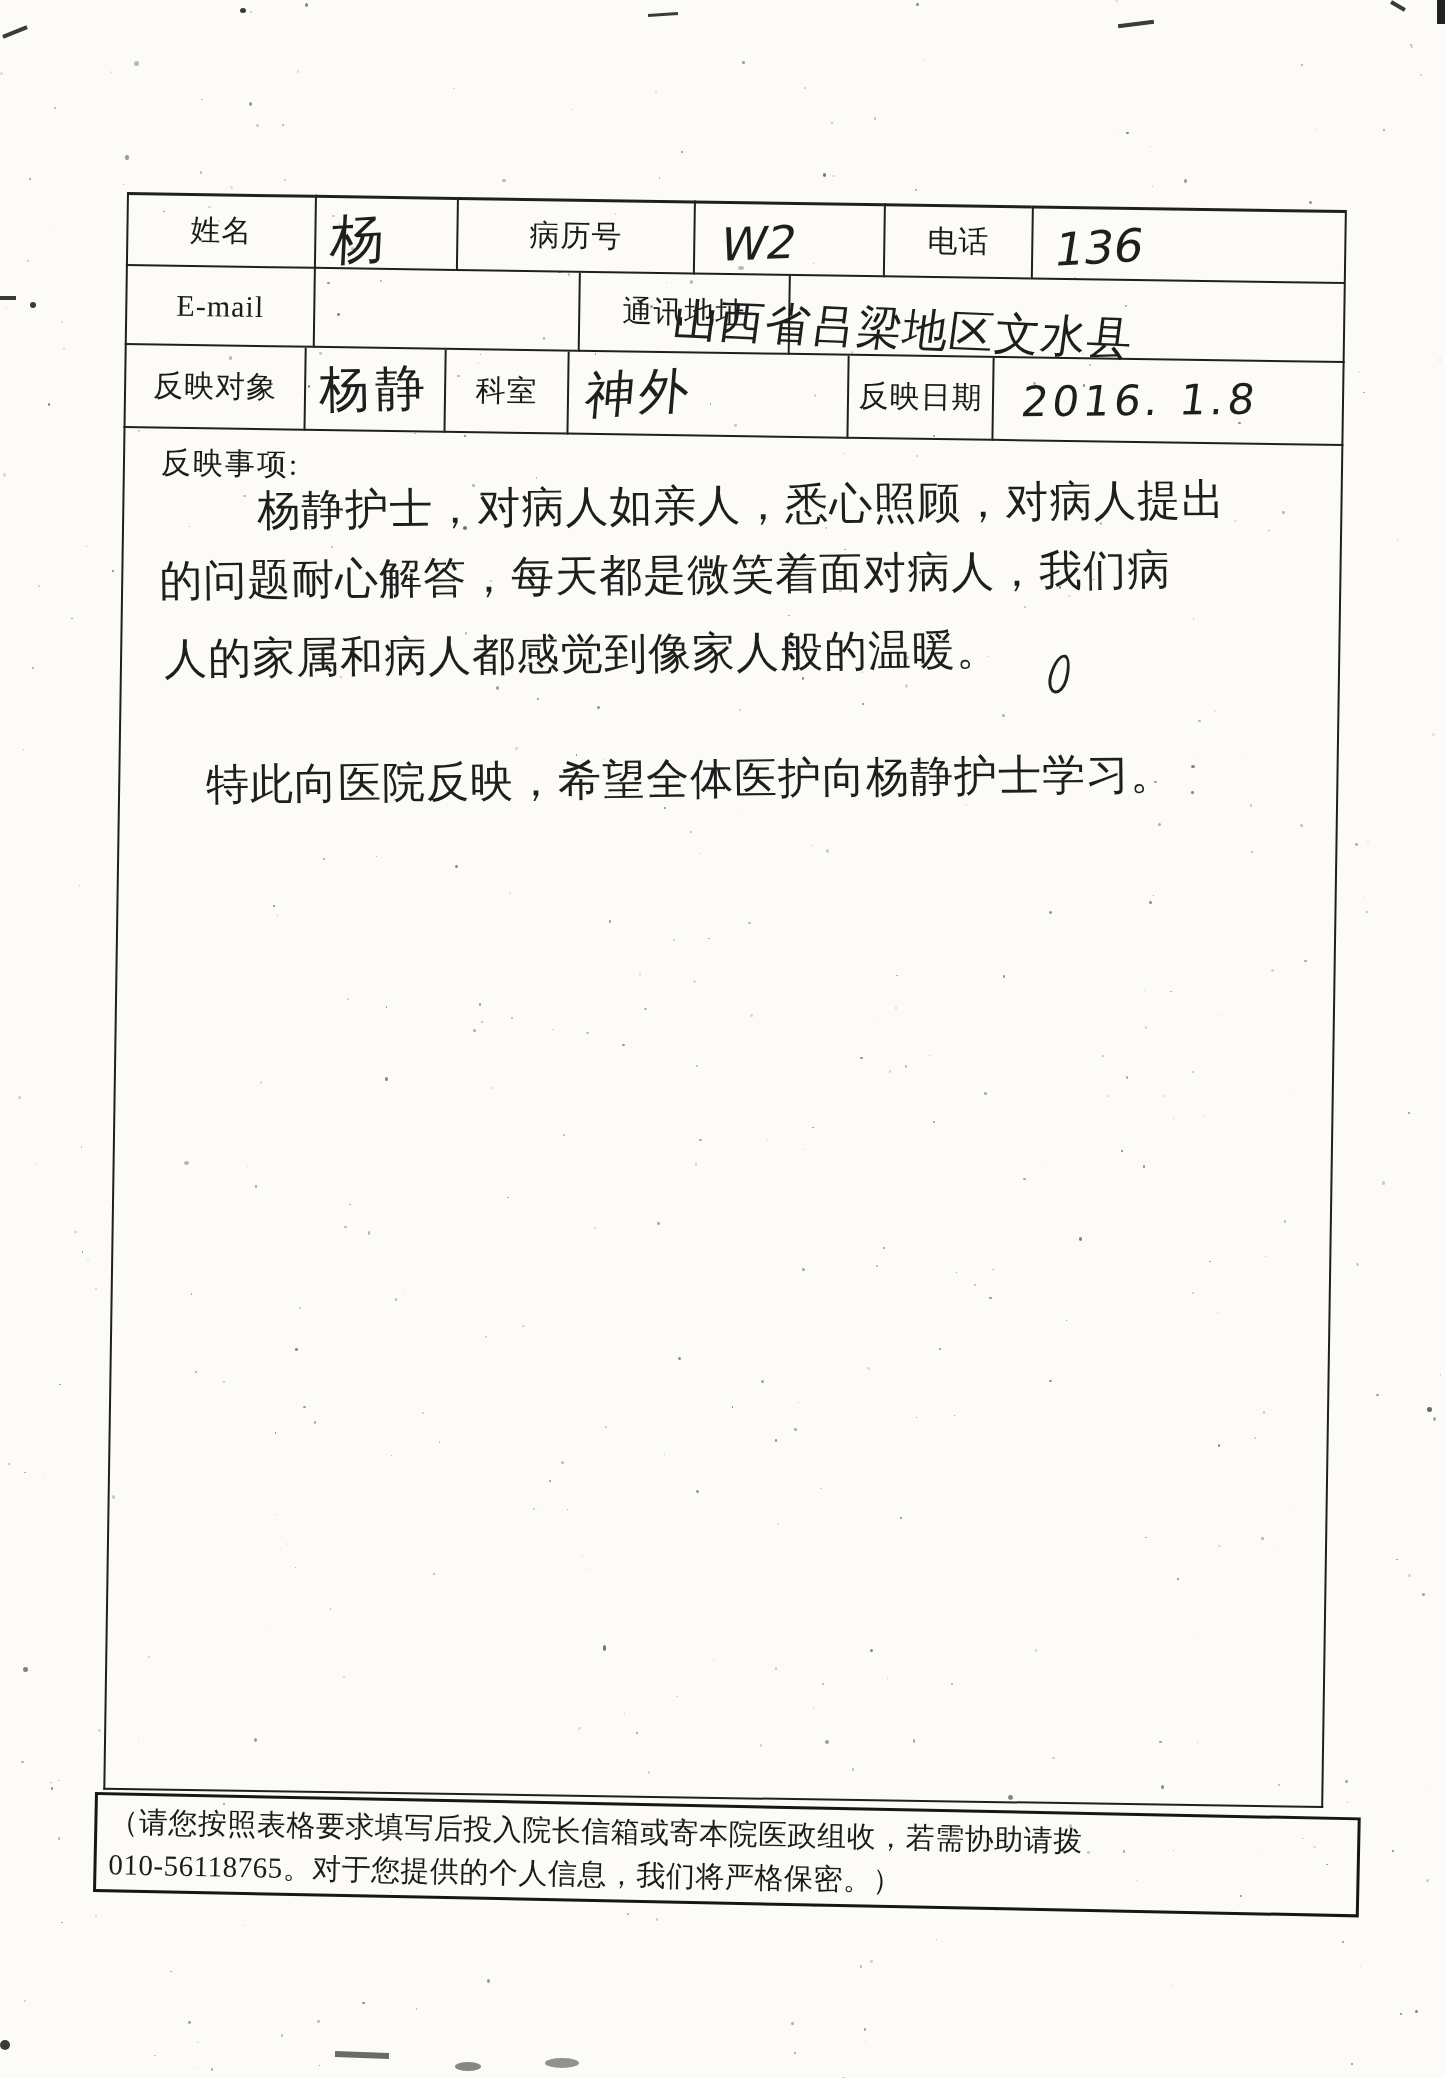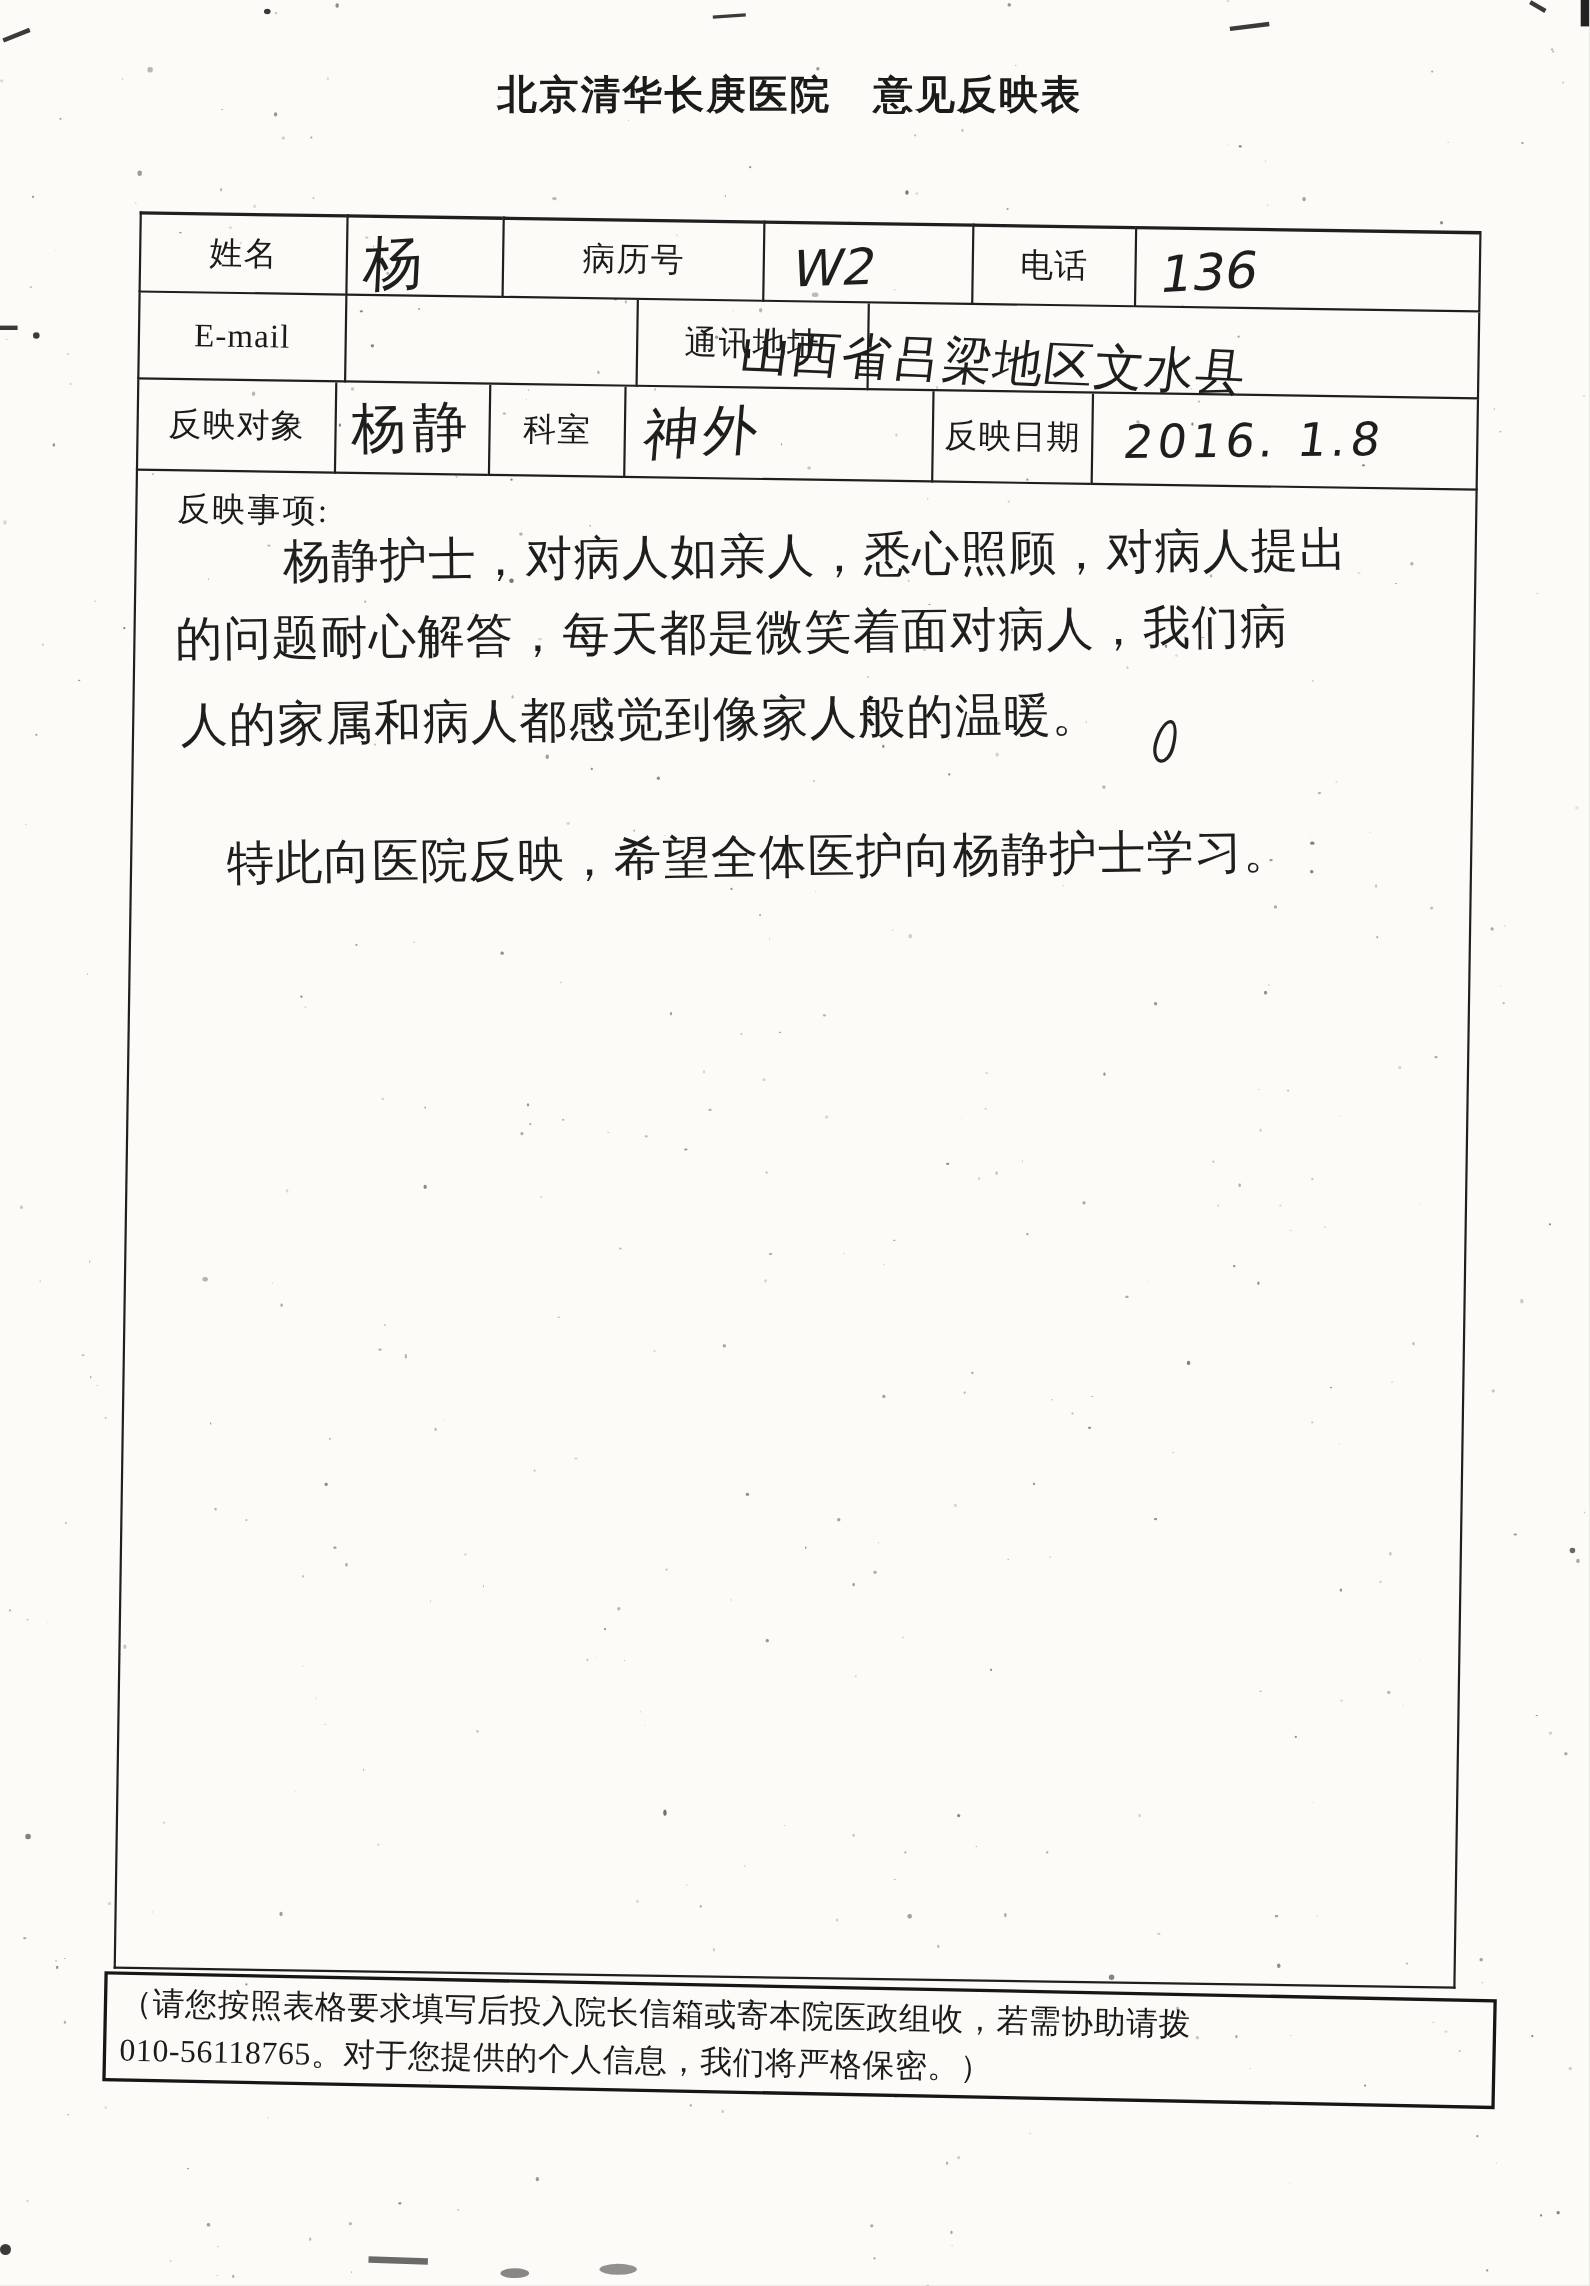--- a/index.html
+++ b/index.html
@@ -525,21 +525,20 @@
   <div class="artifact" style="left:1118px;top:22px;width:36px;height:4px;transform:rotate(-7deg);"></div>
   <div class="artifact" style="left:1390px;top:4px;width:16px;height:4px;transform:rotate(30deg);"></div>
   <div class="artifact" style="left:1437px;top:0;width:8px;height:24px;background:#222;"></div>
   <div class="artifact" style="left:0;top:296px;width:16px;height:4px;"></div>
   <div class="artifact" style="left:30px;top:302px;width:6px;height:6px;border-radius:50%;"></div>
   <div class="artifact" style="left:335px;top:2052px;width:54px;height:6px;opacity:.75;transform:rotate(2deg);"></div>
   <div class="artifact" style="left:455px;top:2062px;width:26px;height:9px;border-radius:50%;opacity:.6;"></div>
   <div class="artifact" style="left:545px;top:2058px;width:34px;height:10px;border-radius:50%;opacity:.55;"></div>
   <div class="artifact" style="left:0;top:2040px;width:10px;height:10px;border-radius:50%;"></div>
 
-  <div class="title">北京清华长庚医院　意见反映表</div>
 
   <div class="form-table">
 
     <div class="trow">
       <div class="cell" style="width:188px;height:74px;">
         <span class="lab">姓名</span>
       </div>
       <div class="cell val-name" style="width:142px;height:74px;">
         <span class="hw">杨</span>
       </div>

